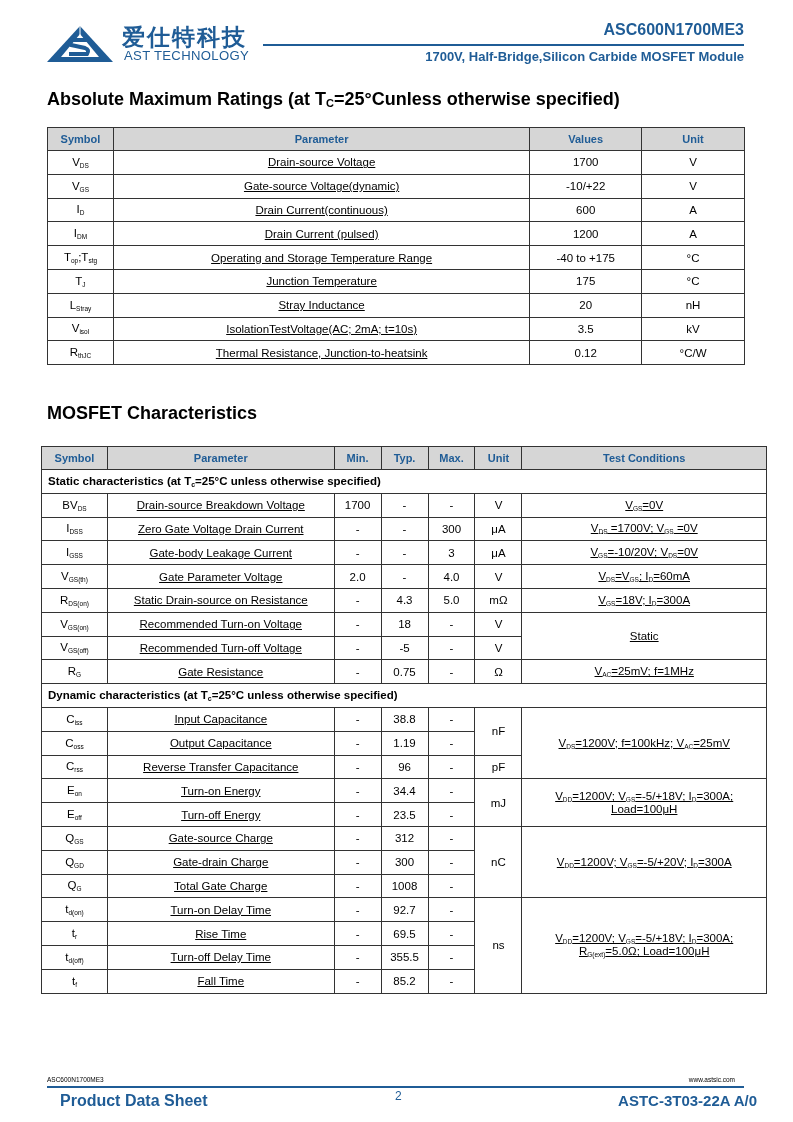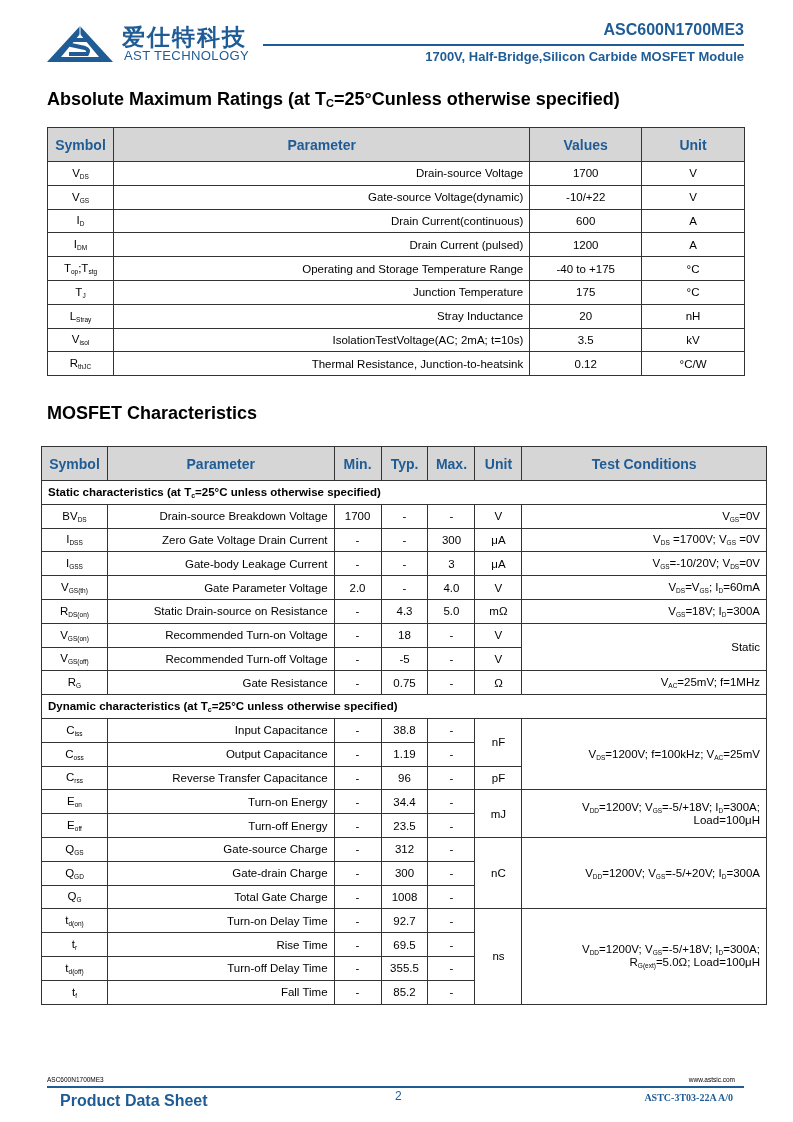--- a/index.html
+++ b/index.html
@@ -13,35 +13,35 @@
   .logo-en { position: absolute; left: 124px; top: 49px; font-size: 12.5px; color: #1f5c96; letter-spacing: 0.3px; transform: scaleX(1.05); transform-origin: left; }
   .header-line { position: absolute; left: 263px; top: 44px; width: 481px; height: 2px; background: #1f5c96; }
   .doc-title { position: absolute; right: 49px; top: 21px; font-size: 16px; font-weight: bold; color: #1f5c96; }
   .doc-subtitle { position: absolute; right: 49px; top: 49px; font-size: 13px; font-weight: bold; color: #1f5c96; }
 
   .section-title { position: absolute; left: 47px; font-size: 18px; font-weight: bold; color: #000000; }
   .section-title sub { font-size: 11px; vertical-align: -2px; }
 
   table { border-collapse: collapse; position: absolute; }
   td, th { border: 1px solid #333; font-size: 11.5px; height: 23.8px; padding: 0 6px; }
-  th { background: #d6d6d6; color: #1f5c96; font-weight: bold; font-size: 14px; height: 34px; }
+  th { background: #d6d6d6; color: #1f5c96; font-weight: bold; font-size: 11px; height: 23px; }
   td.c { text-align: center; }
-  td.l { text-align: right; }
+  td.l { text-align: center; text-decoration: underline; }
   .sym sub { font-size: 6.5px; vertical-align: -2px; }
   .cond sub { font-size: 6.5px; vertical-align: -2px; }
   tr.group td { font-weight: bold; font-size: 11.5px; text-align: left; padding-left: 6px; }
   tr.group sub { font-size: 7px; vertical-align: -2px; }
   .outer-border { border: 1.5px solid #333; }
 
   .footer-left-top { position: absolute; left: 47px; top: 1076px; font-size: 6.5px; }
   .footer-right-top { position: absolute; right: 58px; top: 1076px; font-size: 6.5px; }
   .footer-line { position: absolute; left: 47px; top: 1086px; width: 697px; height: 1.5px; background: #1f5c96; }
   .footer-left { position: absolute; left: 60px; top: 1092px; font-size: 16px; font-weight: bold; color: #1f5c96; }
   .footer-center { position: absolute; left: 395px; top: 1089px; font-size: 12px; color: #1f5c96; }
-  .footer-right { position: absolute; right: 60px; top: 1092px; font-size: 10px; font-weight: bold; color: #1f5c96; font-family: Liberation Serif, serif; }
+  .footer-right { position: absolute; right: 36px; top: 1092px; font-size: 15px; font-weight: bold; color: #1f5c96; }
 </style>
 </head>
 <body>
 
 <div class="header">
   <svg class="logo-mark" viewBox="0 0 66 36">
     <polygon points="33,0 66,36 0,36" fill="#1f5c96"></polygon>
     <polygon points="33,8 52,31 14,31" fill="#fff"></polygon>
     <path d="M40,14 L27,14 Q22,14 24,19 L38,22 Q43,24 40,28 L22,28" stroke="#1f5c96" stroke-width="4" fill="none"></path>
     <line x1="33" y1="0" x2="33" y2="10" stroke="#fff" stroke-width="1"></line>

